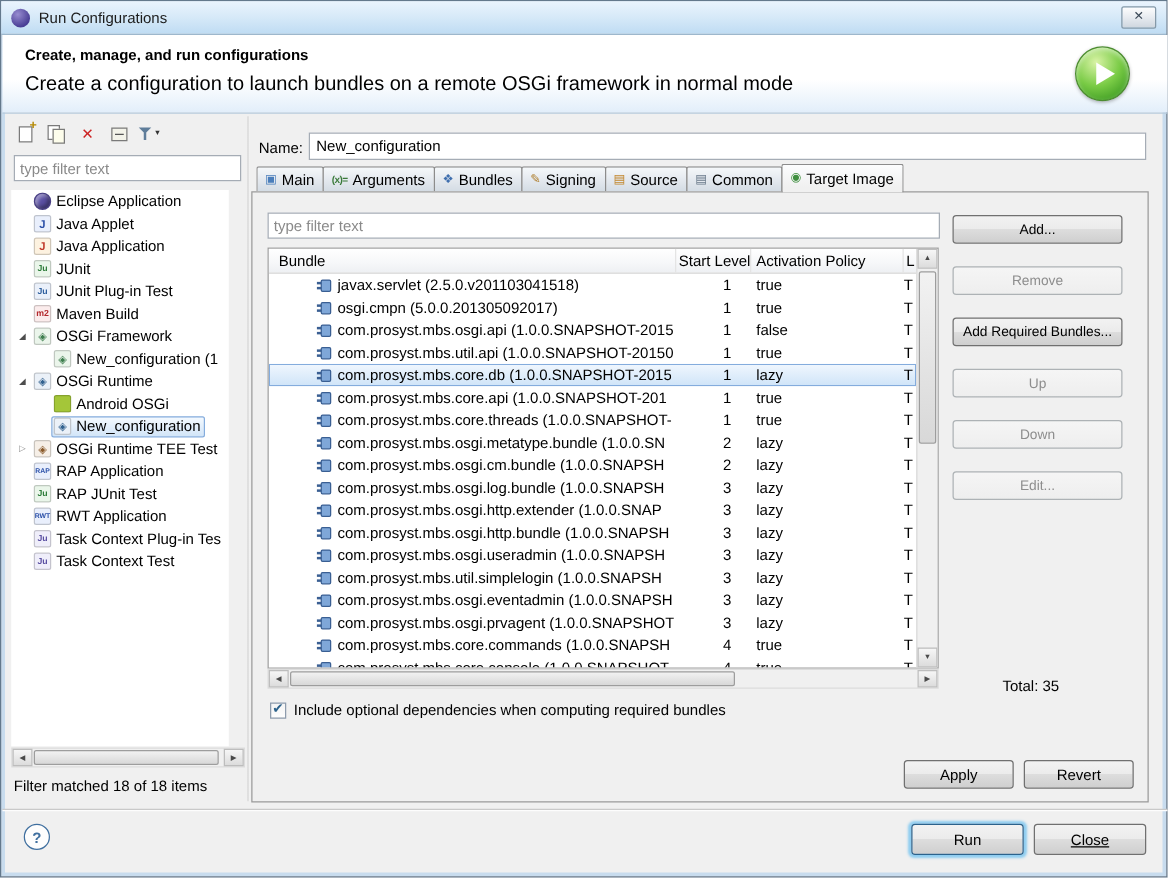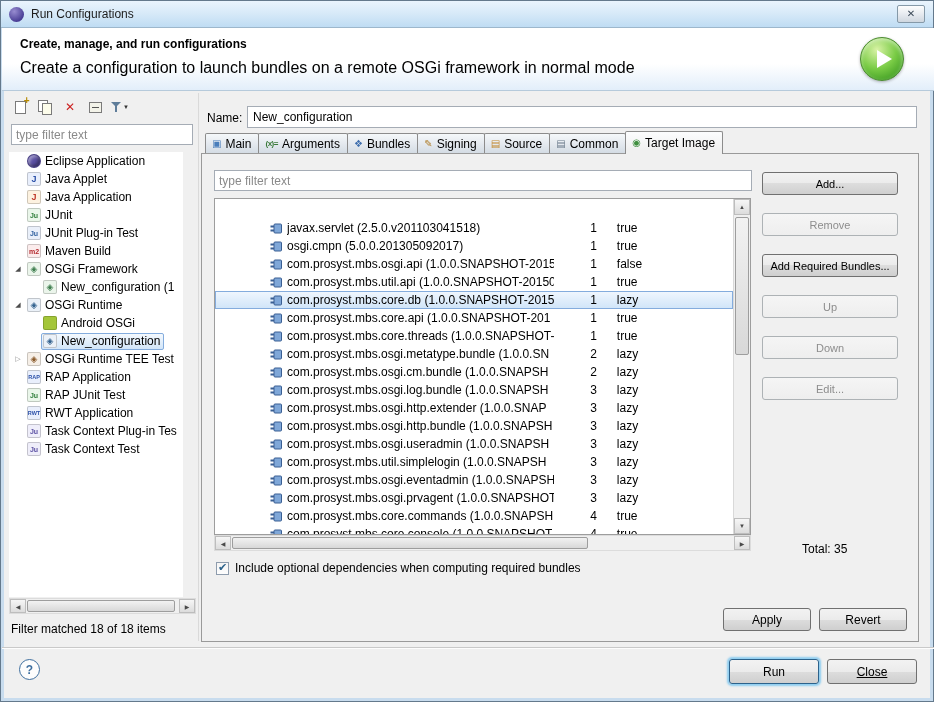--- a/index.html
+++ b/index.html
@@ -78,21 +78,21 @@
   .bundle-table{position:absolute;left:12px;top:44px;width:537px;height:337px;background:#fff;border:1px solid #9d9d9d;overflow:hidden;}
   .table-header{position:absolute;left:0;top:0;right:17px;height:20px;display:flex;background:linear-gradient(#ffffff,#f6f7f9 60%,#eef0f3);border-bottom:1px solid #d5d5d5;align-items:center;}
   .th{height:100%;display:flex;align-items:center;border-right:1px solid #e4e4e4;overflow:hidden;white-space:nowrap;}
   .th-bundle{width:326px;padding-left:8px;}
   .th-level{width:60px;padding-left:2px;}
   .th-policy{width:122px;padding-left:4px;}
   .th-l{flex:1;padding-left:2px;border-right:none;}
   .table-body{position:absolute;left:0;top:20px;right:17px;bottom:0;overflow:hidden;}
   .trow{height:18px;display:flex;align-items:center;white-space:nowrap;}
   .trow.selected{background:linear-gradient(#f1f7fe,#cfe4f8);box-shadow:inset 0 0 0 1px #84acdd;}
-  .c-bundle{width:326px;padding-left:38px;display:flex;align-items:center;gap:4px;overflow:hidden;margin-left:17px;}
+  .c-bundle{width:326px;padding-left:38px;display:flex;align-items:center;gap:4px;overflow:hidden;}
   .bname{overflow:hidden;white-space:nowrap;}
   .c-level{width:60px;text-align:right;padding-right:16px;}
   .c-policy{width:122px;padding-left:4px;}
   .c-l{flex:1;overflow:hidden;}
   .plug{flex:0 0 13px;}
 
   .table-vscroll{position:absolute;right:0;top:0;bottom:0;width:17px;background:#f0f0f0;border-left:1px solid #d9d9d9;}
   .table-vscroll .scroll-arrow{position:absolute;left:0;width:16px;height:16px;}
   .table-vscroll .up{top:0;}
   .table-vscroll .down{bottom:0;}
@@ -325,20 +325,26 @@
       <div class="tab selected">
     <span class="tab-icon" style="color: rgb(63, 143, 63);">◉</span>
     <span class="tab-label">Target Image</span>
   </div>
     </div>
 
   <div class="tab-page">
     <input class="bundle-filter ghost" value="type filter text" style="">
 
     <div class="bundle-table">
+      <div class="table-header">
+        <span class="th th-bundle">Bundle</span>
+        <span class="th th-level">Start Level</span>
+        <span class="th th-policy">Activation Policy</span>
+        <span class="th th-l">L</span>
+      </div>
       <div class="table-body">
           <div class="trow">
     <span class="cell c-bundle">
       <svg class="plug" width="13" height="13" viewBox="0 0 13 13">
         <rect x="4" y="2" width="7.5" height="9" rx="1" fill="#7fa7d8" stroke="#3a5f93"></rect>
         <rect x="0.5" y="3.5" width="3.5" height="2" fill="#3a5f93"></rect>
         <rect x="0.5" y="7.5" width="3.5" height="2" fill="#3a5f93"></rect>
       </svg>
       <span class="bname">javax.servlet (2.5.0.v201103041518)</span>
     </span>

